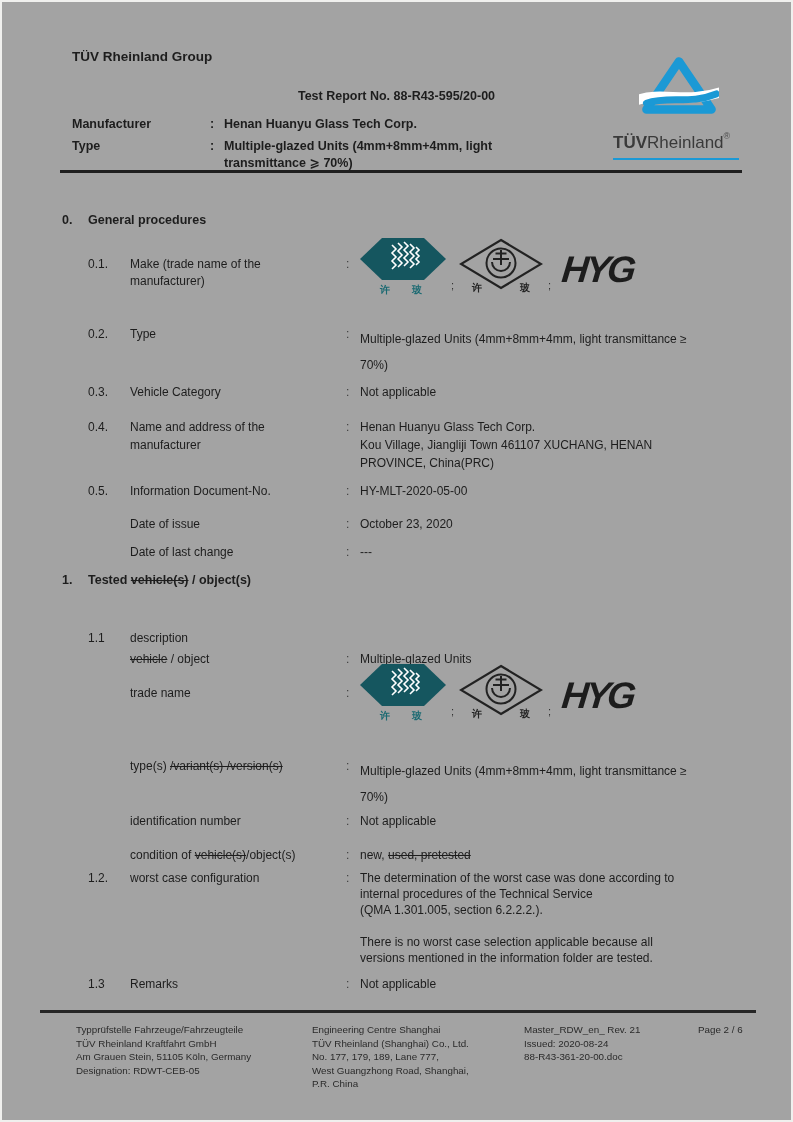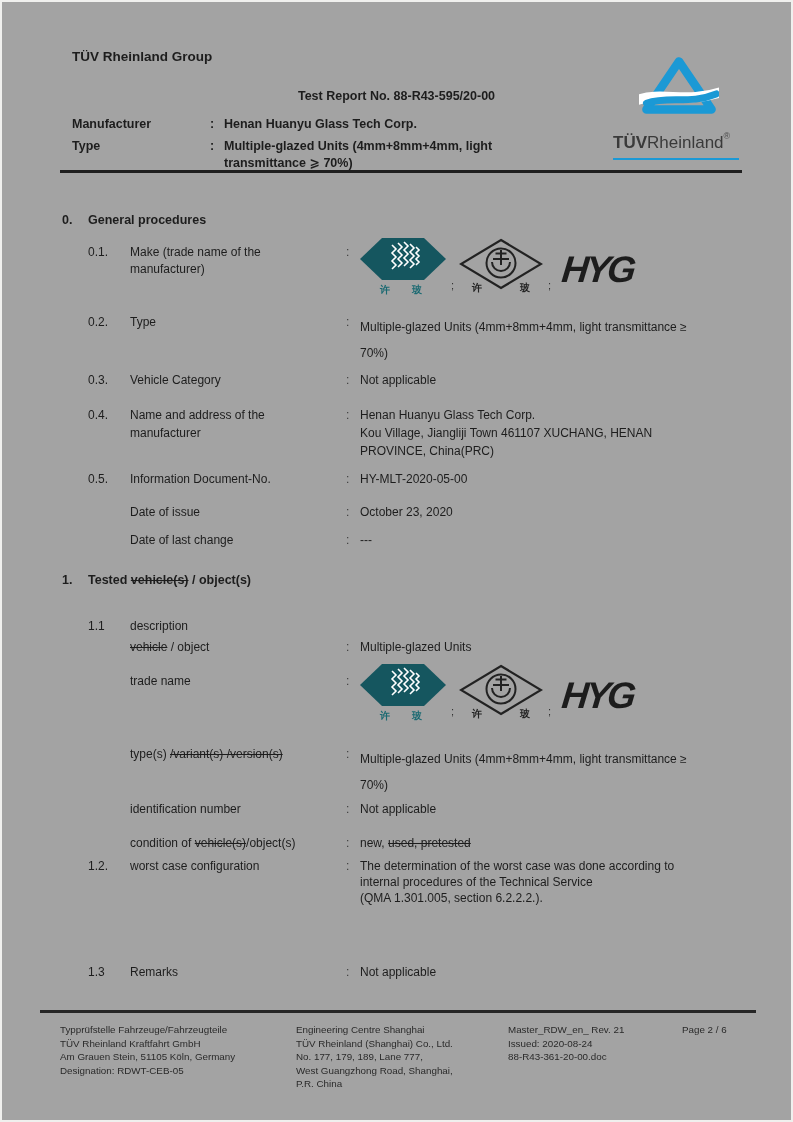--- a/index.html
+++ b/index.html
@@ -24,39 +24,39 @@
   
   .tuv-logo{left:613px;top:56px;width:132px;}
   .tuv-triangle{display:block;margin:0 auto;}
   .wordmark{position:relative;margin-top:16px;font-size:17px;color:#3a3a3a;letter-spacing:0px;white-space:nowrap;}
   .wordmark .wm-b{font-weight:bold;}
   .wordmark .wm-reg-mark{font-size:9px;position:relative;top:-9px;color:#4a4a4a;}
   .blue-rule{margin-top:4px;width:126px;height:2px;background:#1b99d5;}
 
   
   .sec-heading{display:grid;grid-template-columns:26px auto;left:62px;font-weight:bold;font-size:12.5px;}
-  .row{display:grid;grid-template-columns:42px 216px 14px 392px;left:88px;}
+  .row{display:grid;grid-template-columns:42px 216px 14px 392px;left:88px;margin-top:12px;}
   .row .colon{color:#3d3d3d;}
   .lh18{line-height:18px;}
   .lh26{line-height:26px;}
   .val-p + .val-p{margin-top:16px;}
   .p16{line-height:16px;}
 
   
   .marks{display:flex;align-items:flex-end;gap:5px;}
   .marks-01{left:360px;top:238px;}
   .marks-trade{left:360px;top:664px;}
   .logo-sep{font-size:11px;margin-bottom:1px;color:#333;}
   .hyg{display:inline-block;font-weight:bold;font-style:italic;font-size:37px;line-height:1;
        letter-spacing:-3px;transform:skewX(-6deg);color:#1c1c1c;margin:0 0 7px 6px;
        font-family:"Liberation Sans","DejaVu Sans",sans-serif;}
 
   
   .footer-rule{left:40px;top:1010px;width:716px;height:3px;background:#262626;}
-  .footer{left:60px;top:1023px;width:700px;display:flex;font-size:9.8px;line-height:13.5px;color:#2a2a2a;}
+  .footer{left:76px;top:1023px;width:700px;display:flex;font-size:9.8px;line-height:13.5px;color:#2a2a2a;}
   .fcol1{width:236px;}
   .fcol2{width:212px;}
   .fcol3{width:174px;}
   .fcol4{flex:1;}
 </style>
 </head>
 <body>
 
 <div class="page">
 
@@ -285,20 +285,24 @@
 
   <div class="abs row p16" style="top:858px">
     <span>1.2.</span>
     <span>worst case configuration</span>
     <span class="colon">:</span>
     <span>
       <div class="val-p">
         <div>The determination of the worst case was done according to</div>
         <div>internal procedures of the Technical Service</div>
         <div>(QMA 1.301.005, section 6.2.2.2.).</div>
+      </div>
+      <div class="val-p">
+        <div>There is no worst case selection applicable because all</div>
+        <div>versions mentioned in the information folder are tested.</div>
       </div>
     </span>
   </div>
 
   <div class="abs row" style="top:964px">
     <span>1.3</span>
     <span>Remarks</span>
     <span class="colon">:</span>
     <span>Not applicable</span>
   </div>

